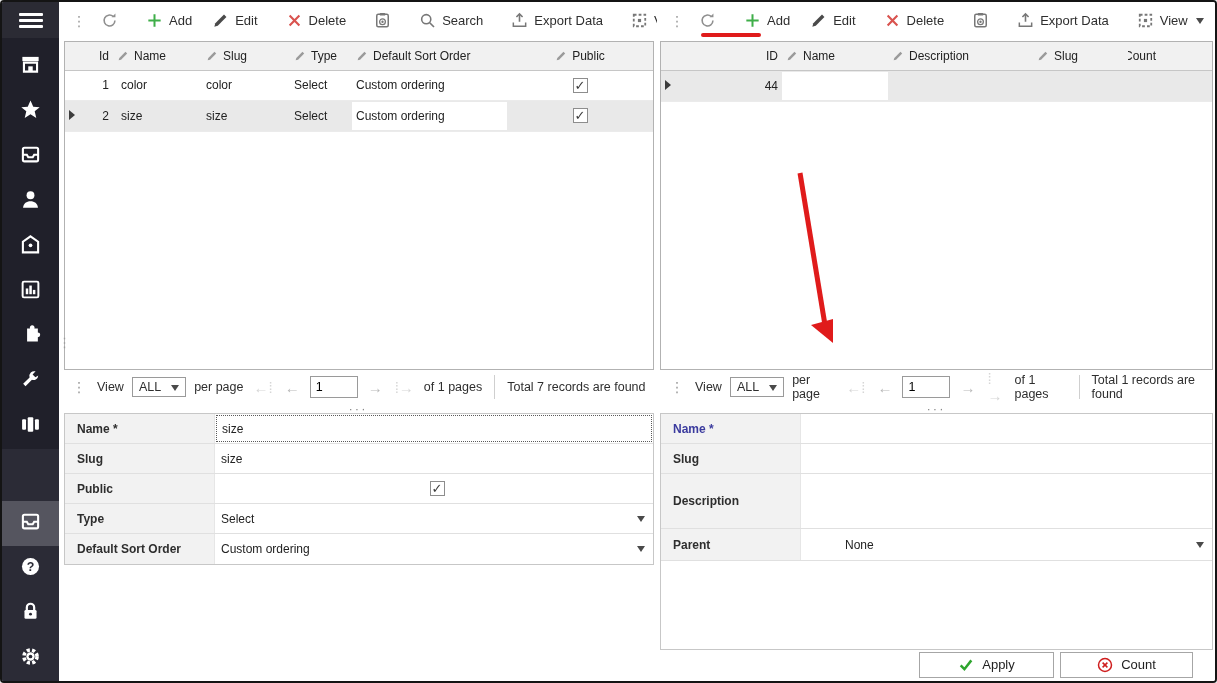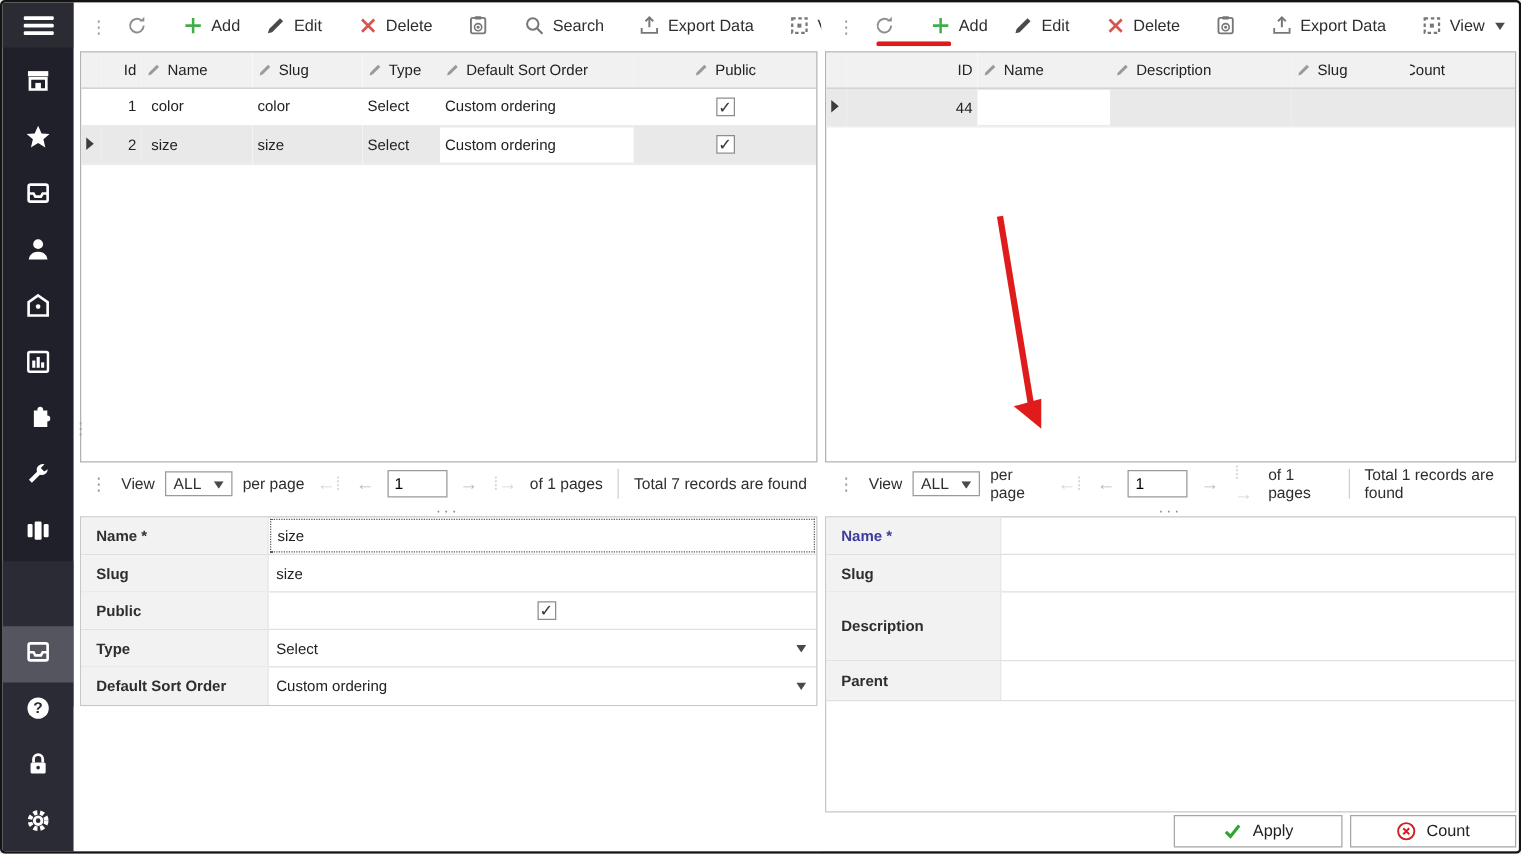--- a/index.html
+++ b/index.html
@@ -75,21 +75,21 @@
   .frow.tall { height:55px; }
   .frow.parent-row { height:32px;gap:38px; }
   .finput { flex:1; align-self:stretch; margin:1px 1px; border:1px dotted #5a5a5a; background:#fff; display:flex; align-items:center; padding-left:5px; }
   .caret-cursor { display:inline-block; width:1px; height:14px; background:#111; margin-left:1px; }
   .fdrop { position:absolute; right:8px; top:50%; transform:translateY(-50%); }
   .fdrop svg { width:8px; height:6px; display:block; }
   .flabel.blue { color:#3b3b9e; }
   .form-rest { flex:1; background:#fff; }
 
   
-  .btn-row { height:29px; display:flex; align-items:center; justify-content:flex-end; gap:6px; padding-right:2px; }
+  .btn-row { height:29px; display:flex; align-items:center; justify-content:flex-end; gap:6px; padding-right:22px; }
   .btn { width:135px; height:26px; border:1px solid #a6a6a6; background:#fff; display:flex; align-items:center; justify-content:center; gap:8px; font-size:13px; color:#222; cursor:pointer; }
   .btn svg { width:16px; height:16px; }
 
   
   .anno-underline { position:absolute; left:44px; top:31px; width:60px; height:4px; z-index:20; pointer-events:none; }
   .anno-arrow { position:absolute; left:132px; top:165px; width:54px; height:182px; z-index:20; pointer-events:none; }
 </style>
 </head>
 <body>
 
@@ -610,20 +610,28 @@
         <div class="frow">
           <span class="flabel">Slug</span>
           <span class="fval"></span>
         </div>
         <div class="frow tall">
           <span class="flabel">Description</span>
           <span class="fval"></span>
         </div>
         <div class="frow parent-row">
           <span class="flabel">Parent</span>
+          <span class="fval">
+              <span>None</span>
+              <span class="fdrop">
+                <svg viewBox="0 0 8 6">
+                  <path d="M0 0h8L4 6z" fill="#4a4a4a"></path>
+                </svg>
+              </span>
+            </span>
         </div>
       </div>
 
       <div class="btn-row">
         <span class="btn">
           <svg viewBox="0 0 18 18">
               <path d="M3 9.5l4.2 4.2L15 3.8" fill="none" stroke-width="2.8" stroke="#2ea52e"></path>
             </svg>
           <span>Apply</span>
         </span>

